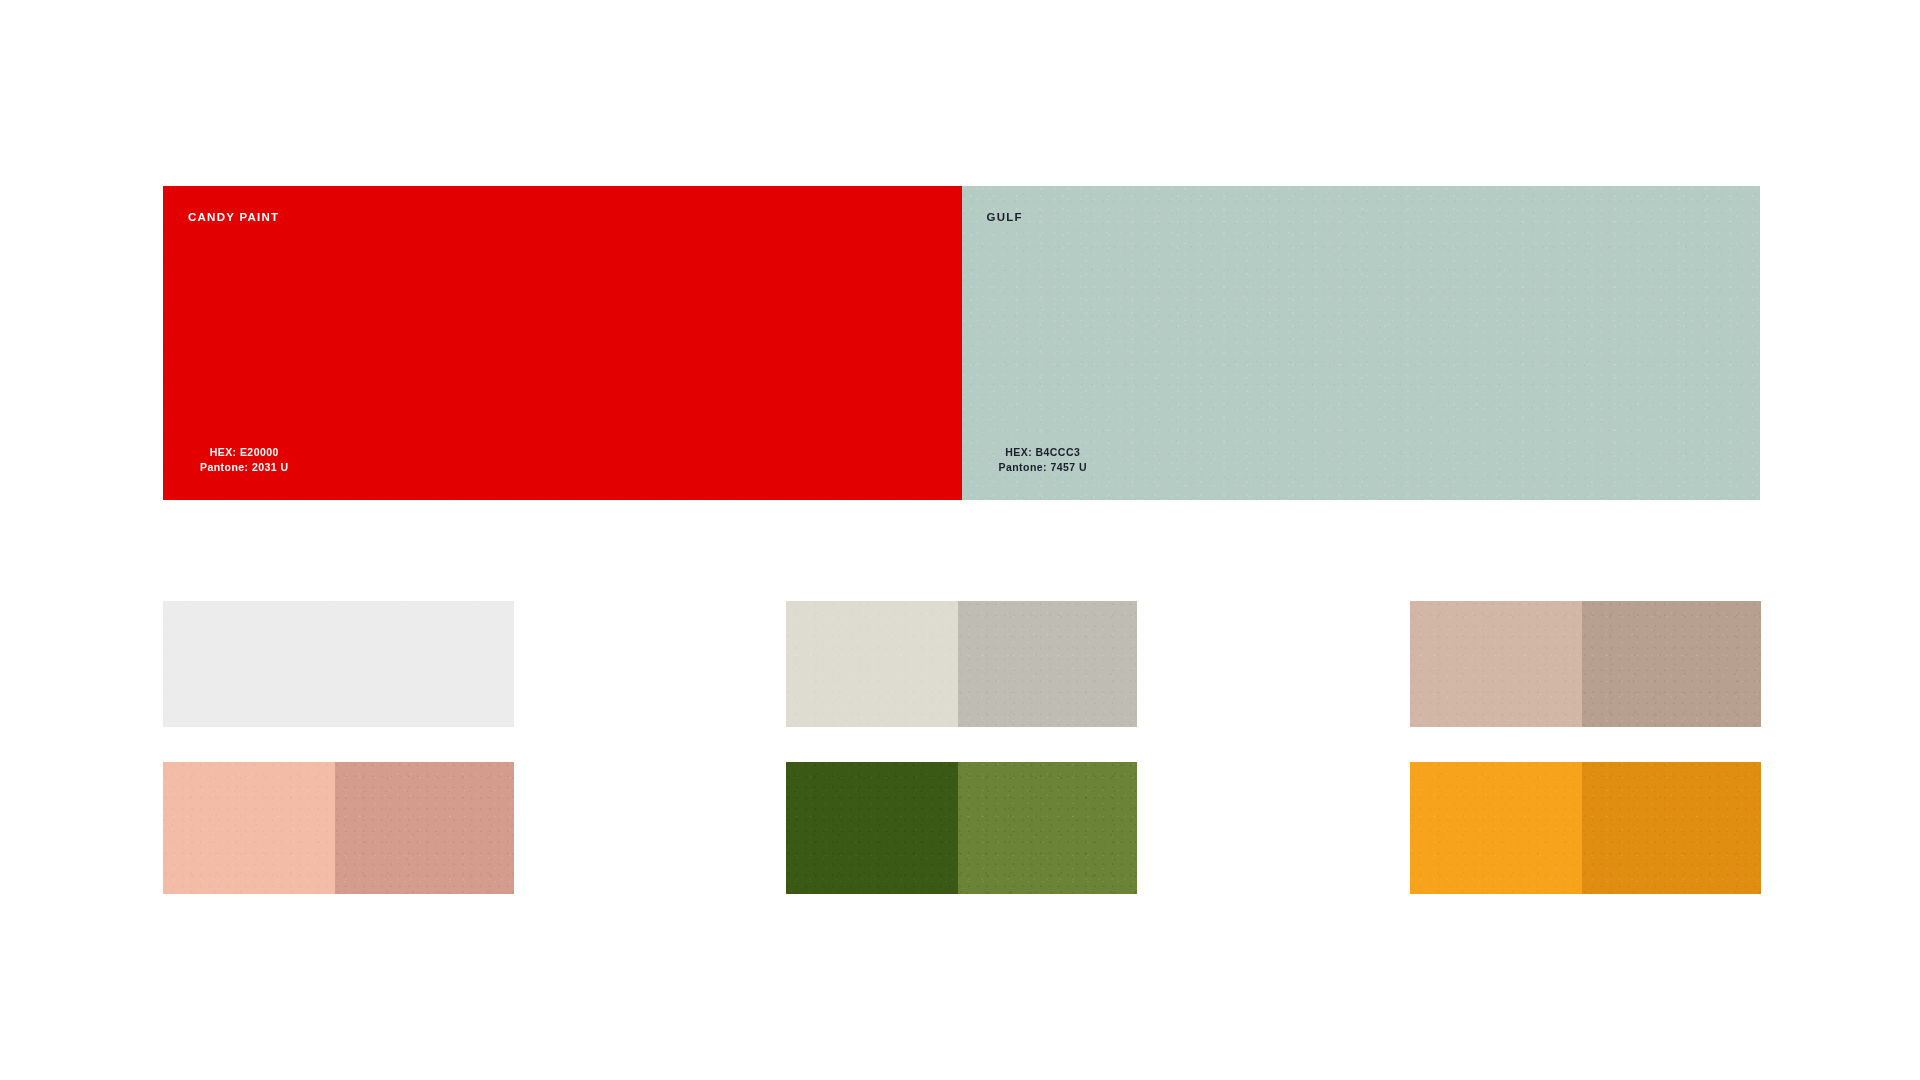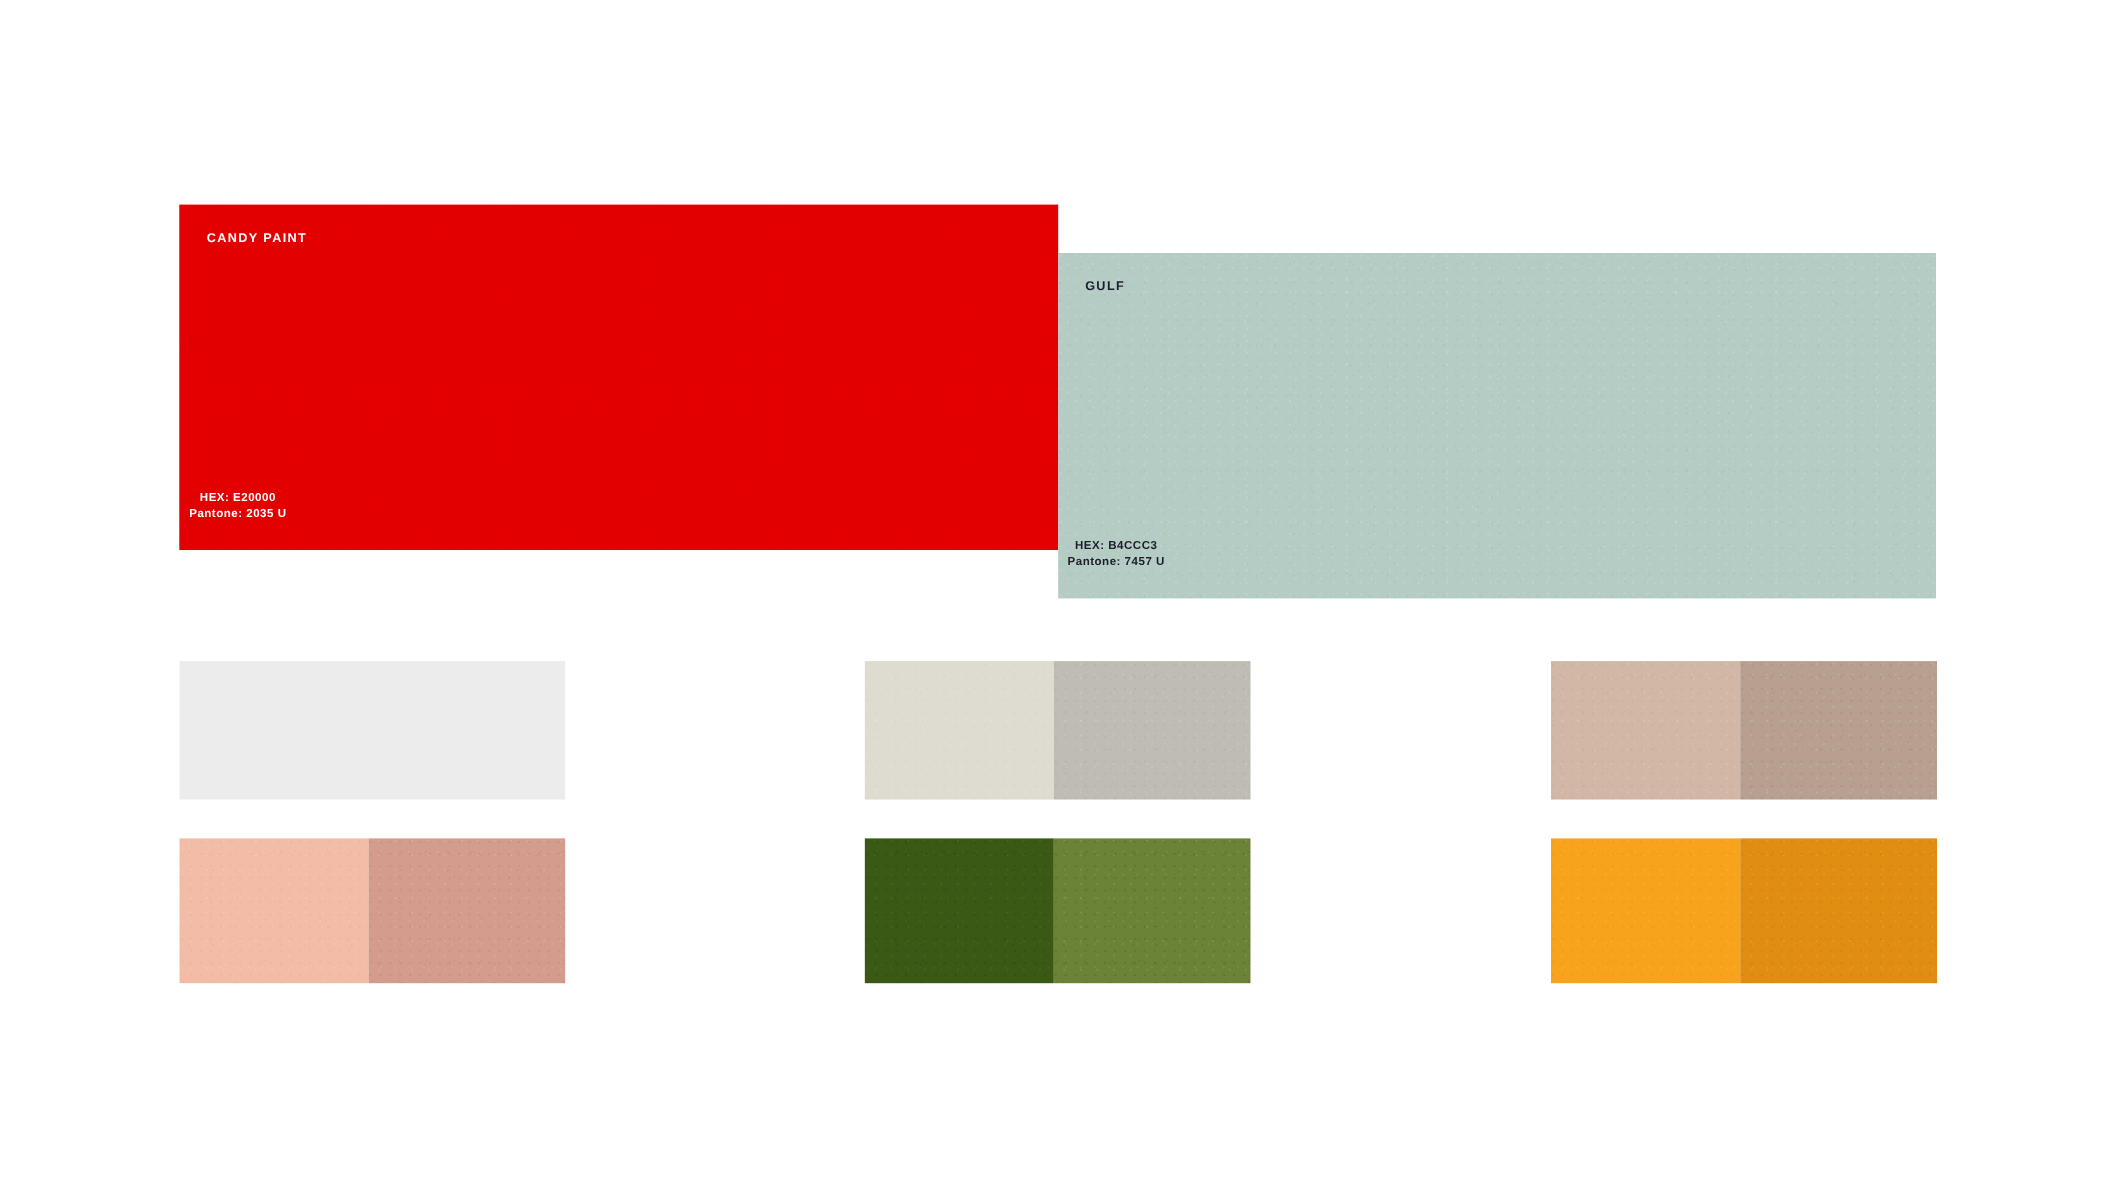--- a/index.html
+++ b/index.html
@@ -45,21 +45,21 @@
     left:25px; top:26px;
     font-size:11.5px;
     font-weight:bold;
     letter-spacing:1.25px;
     line-height:1;
     white-space:nowrap;
     z-index:2;
   }
   .swatch-codes {
     position:absolute;
-    left:9px; bottom:25px;
+    left:37px; bottom:25px;
     z-index:2;
     line-height:1.45;
   }
   .swatch-codes .code-line {
     font-size:10.5px;
     font-weight:bold;
     letter-spacing:.45px;
     white-space:nowrap;
   }
 
@@ -90,26 +90,26 @@
 
 <div id="stage">
 
   <div id="primary-band">
 
     <div class="primary-swatch" style="background: rgb(226, 0, 0);">
       <div class="grain"></div>
       <div class="swatch-name" style="color: rgb(255, 255, 255);">CANDY PAINT</div>
       <div class="swatch-codes">
         <div class="code-line" style="color: rgb(255, 255, 255);">HEX: E20000</div>
-        <div class="code-line" style="color: rgb(255, 255, 255);">Pantone: 2035 U</div>
+        <div class="code-line" style="color: rgb(255, 255, 255);">Pantone: 2031 U</div>
       </div>
     </div>
 
 
-    <div class="primary-swatch" style="background: rgb(180, 204, 195); margin-top: 44px;">
+    <div class="primary-swatch" style="background: rgb(180, 204, 195);">
       <div class="grain"></div>
       <div class="swatch-name" style="color: rgb(29, 29, 45);">GULF</div>
       <div class="swatch-codes">
         <div class="code-line" style="color: rgb(29, 29, 45);">HEX: B4CCC3</div>
         <div class="code-line" style="color: rgb(29, 29, 45);">Pantone: 7457 U</div>
       </div>
     </div>
 
   </div>
 

